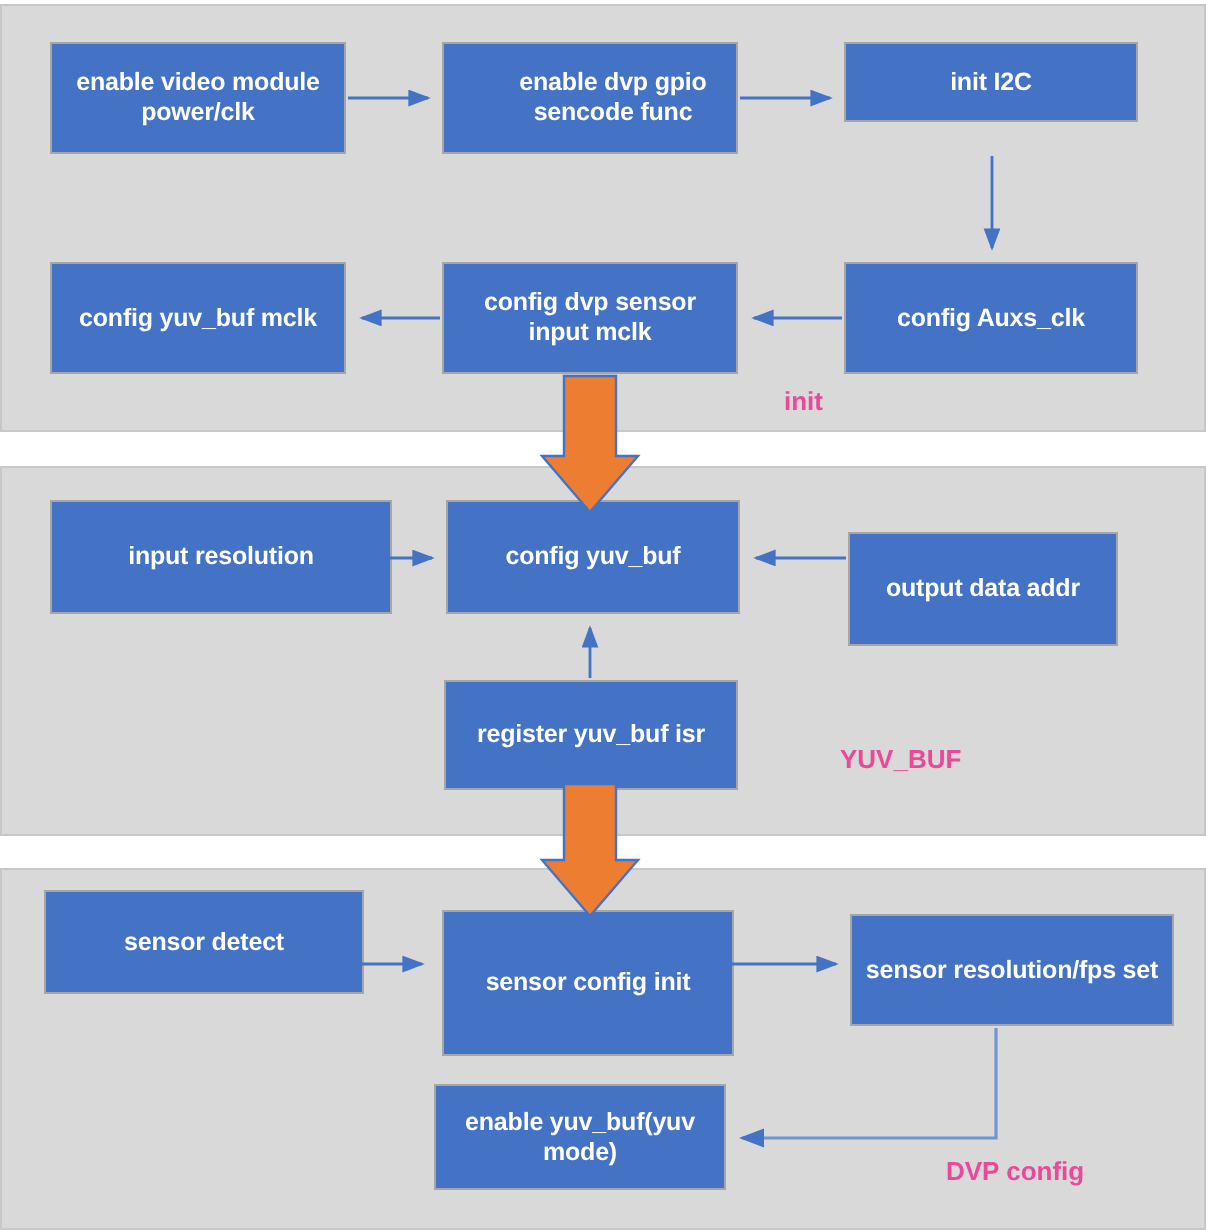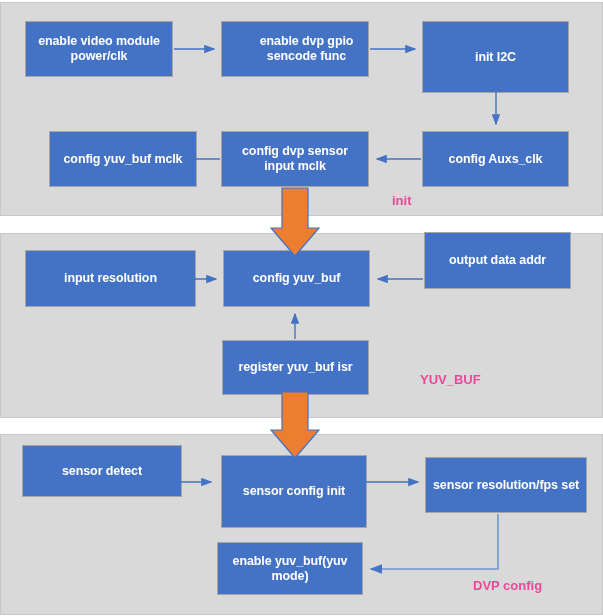--- a/index.html
+++ b/index.html
@@ -68,25 +68,25 @@
   <div class="section" style="left:0px; top:2px; width:603px; height:214px;"></div>
 
   <div class="node" style="left:25px; top:21px; width:148px; height:56px;">
     <span>enable video module power/clk</span>
   </div>
 
   <div class="node" style="left:221px; top:21px; width:148px; height:56px;padding-left:28px;">
     <span>enable dvp gpio sencode func</span>
   </div>
 
-  <div class="node" style="left:422px; top:21px; width:147px; height:72px;">
+  <div class="node" style="left:422px; top:21px; width:147px; height:40px;">
     <span>init I2C</span>
   </div>
 
-  <div class="node" style="left:25px; top:131px; width:148px; height:56px;margin-left:24px;">
+  <div class="node" style="left:25px; top:131px; width:148px; height:56px;">
     <span>config yuv_buf mclk</span>
   </div>
 
   <div class="node" style="left:221px; top:131px; width:148px; height:56px;">
     <span>config dvp sensor input mclk</span>
   </div>
 
   <div class="node" style="left:422px; top:131px; width:147px; height:56px;">
     <span>config Auxs_clk</span>
   </div>
@@ -96,21 +96,21 @@
   <div class="section" style="left:0px; top:233px; width:603px; height:185px;"></div>
 
   <div class="node" style="left:25px; top:250px; width:171px; height:57px;">
     <span>input resolution</span>
   </div>
 
   <div class="node" style="left:223px; top:250px; width:147px; height:57px;">
     <span>config yuv_buf</span>
   </div>
 
-  <div class="node" style="left:424px; top:232px; width:147px; height:57px;">
+  <div class="node" style="left:424px; top:266px; width:135px; height:57px;">
     <span>output data addr</span>
   </div>
 
   <div class="node" style="left:222px; top:340px; width:147px; height:55px;">
     <span>register yuv_buf isr</span>
   </div>
 
   <div class="section-label" style="left:420px; top:372px;">YUV_BUF</div>
 
   <div class="section" style="left:0px; top:434px; width:603px; height:181px;"></div>

